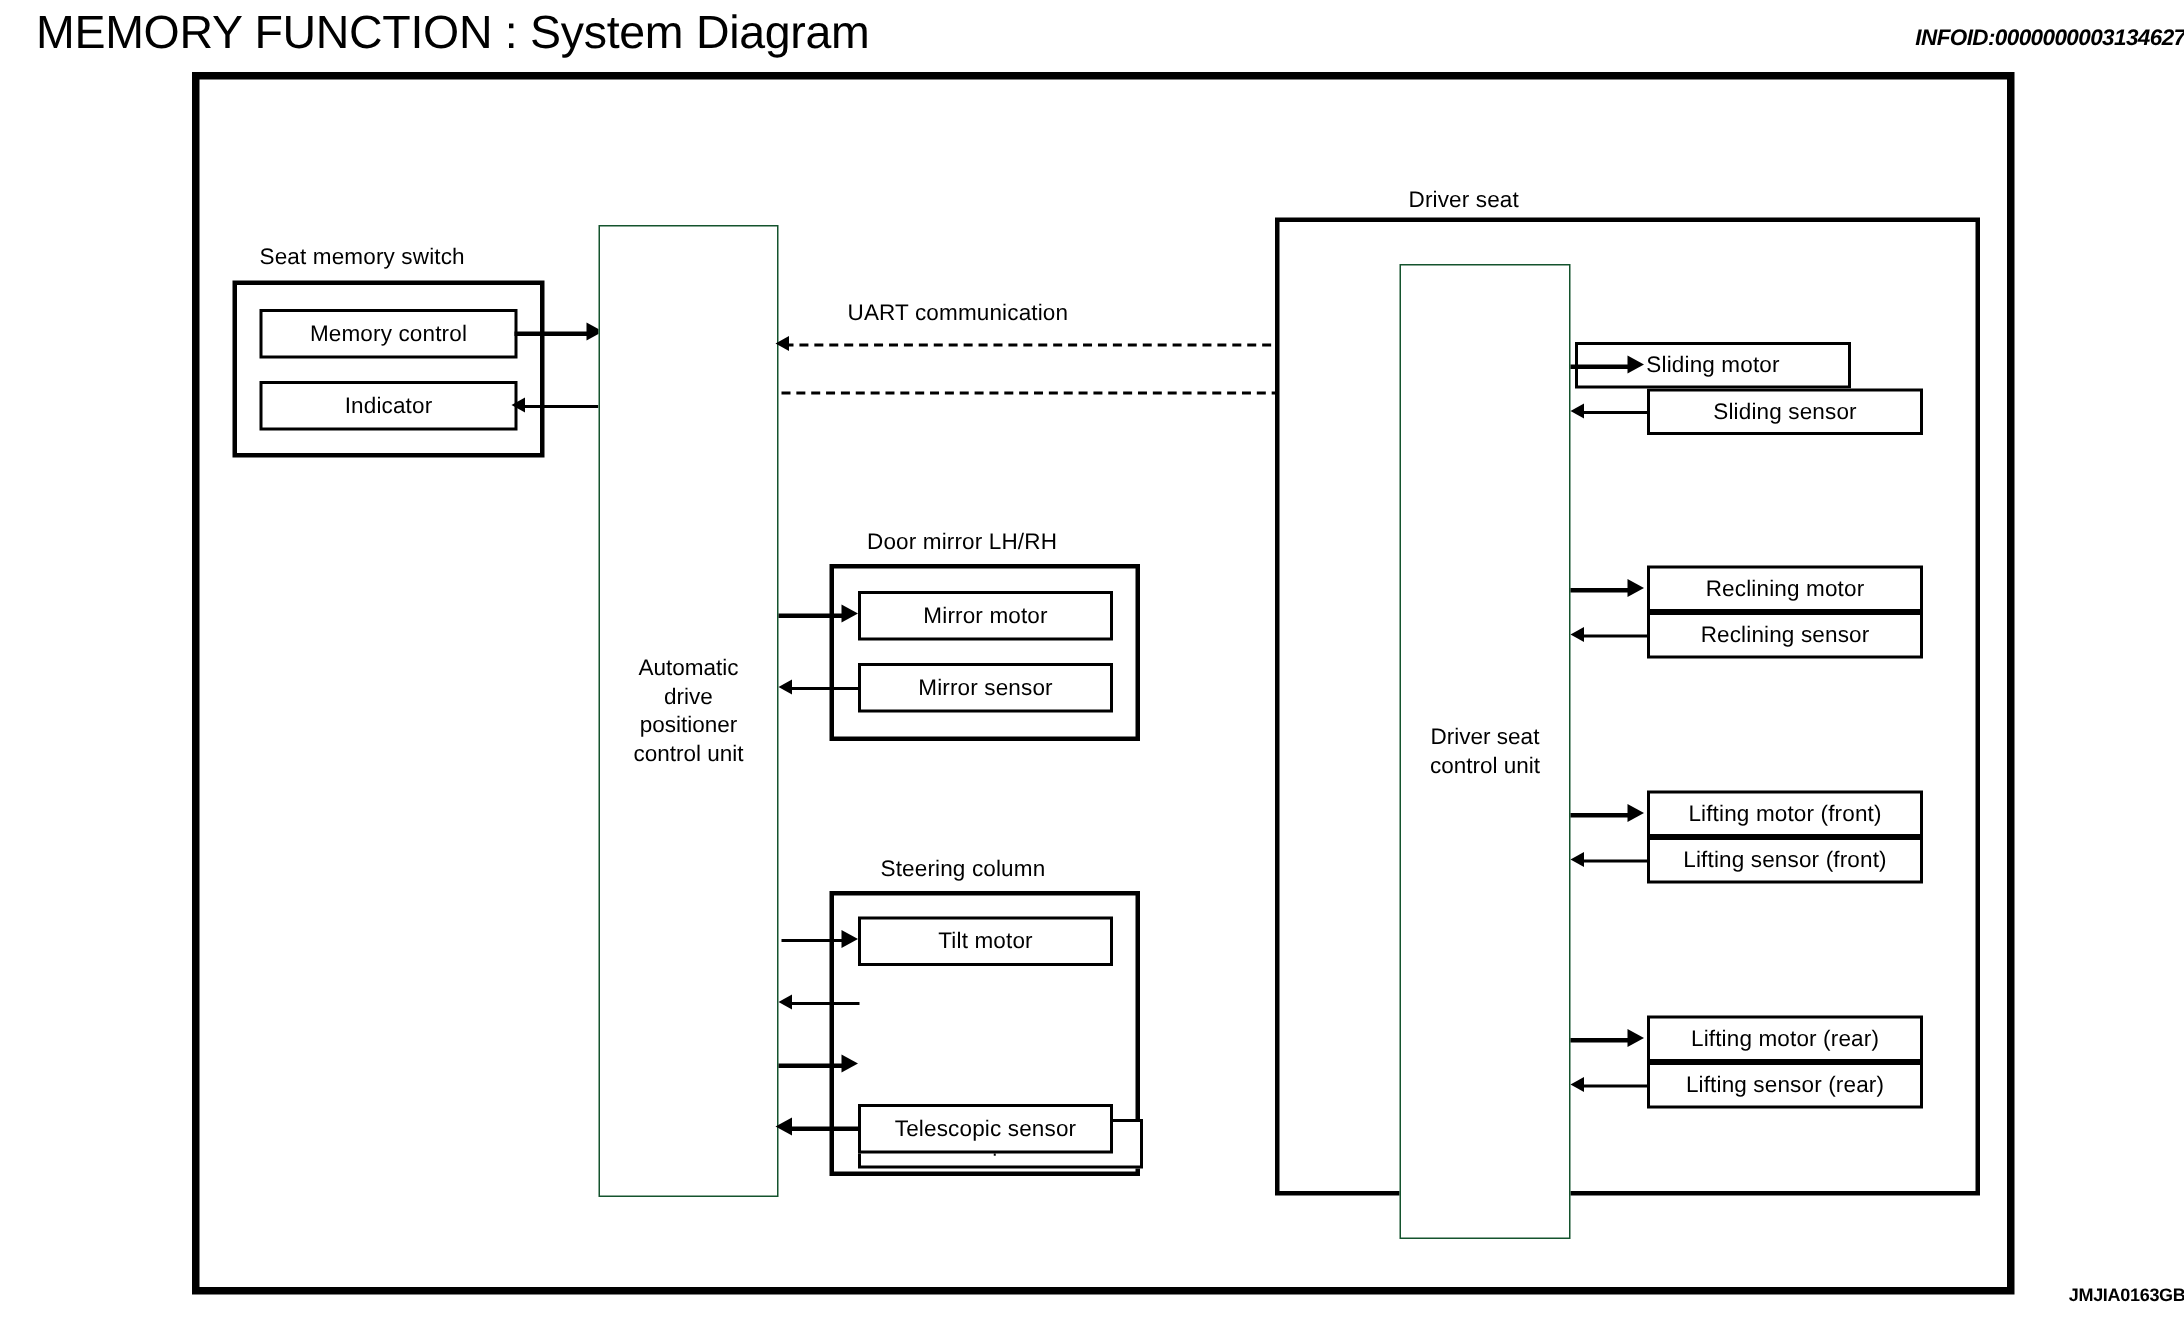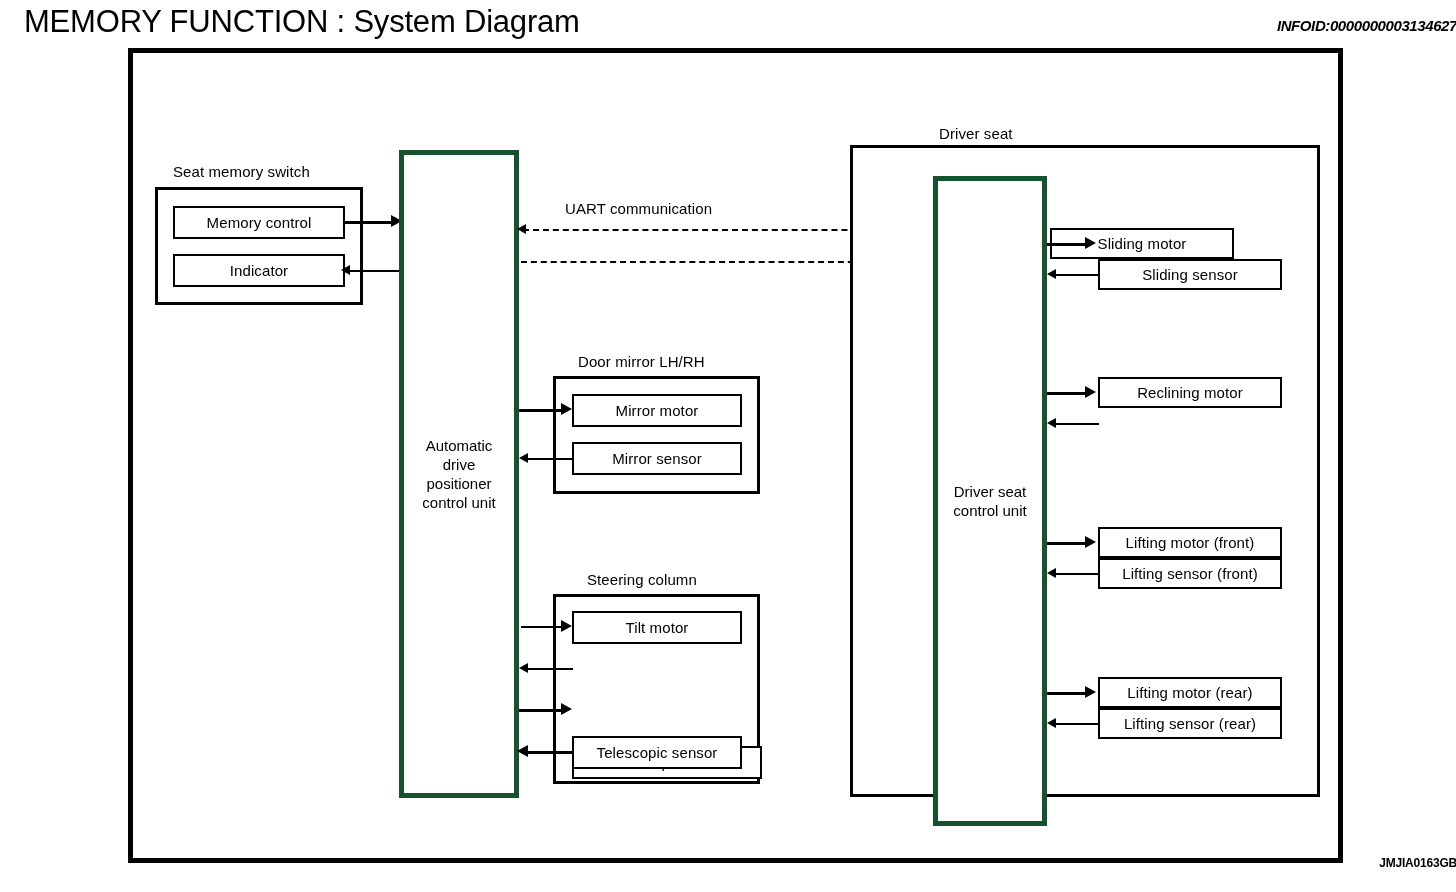--- a/index.html
+++ b/index.html
@@ -89,21 +89,21 @@
     display: flex;
     align-items: center;
     justify-content: center;
     font-size: 15px;
     line-height: 17px;
     text-align: center;
     letter-spacing: 0.1px;
   }
   .ctrl-box {
     position: absolute;
-    border: 5px solid #14532d;
+    border: 1px solid #14532d;
     box-sizing: border-box;
     background: #fff;
     display: flex;
     align-items: center;
     justify-content: center;
     font-size: 15px;
     line-height: 19px;
     text-align: center;
     white-space: pre-line;
   }
@@ -207,20 +207,21 @@
 control unit</div>
 
     <div class="unit-box" style="left:917px; top:175px; width:184px; height:31px;text-align:center;">Sliding motor</div>
     <div class="unit-box" style="left:965px; top:206px; width:184px; height:31px;">Sliding sensor</div>
     <div class="line-h thick" style="left:914px; top:190px; width:42px;"></div>
     <div class="arrow right" style="left:952px; top:184px;"></div>
     <div class="line-h" style="left:920px; top:221px; width:46px;"></div>
     <div class="arrow sm left" style="left:914px; top:216px;"></div>
 
     <div class="unit-box" style="left:965px; top:324px; width:184px; height:31px;">Reclining motor</div>
+    <div class="unit-box" style="left:965px; top:355px; width:184px; height:31px;">Reclining sensor</div>
     <div class="line-h thick" style="left:914px; top:339px; width:42px;"></div>
     <div class="arrow right" style="left:952px; top:333px;"></div>
     <div class="line-h" style="left:920px; top:370px; width:46px;"></div>
     <div class="arrow sm left" style="left:914px; top:365px;"></div>
 
     <div class="unit-box" style="left:965px; top:474px; width:184px; height:31px;">Lifting motor (front)</div>
     <div class="unit-box" style="left:965px; top:505px; width:184px; height:31px;">Lifting sensor (front)</div>
     <div class="line-h thick" style="left:914px; top:489px; width:42px;"></div>
     <div class="arrow right" style="left:952px; top:483px;"></div>
     <div class="line-h" style="left:920px; top:520px; width:46px;"></div>

